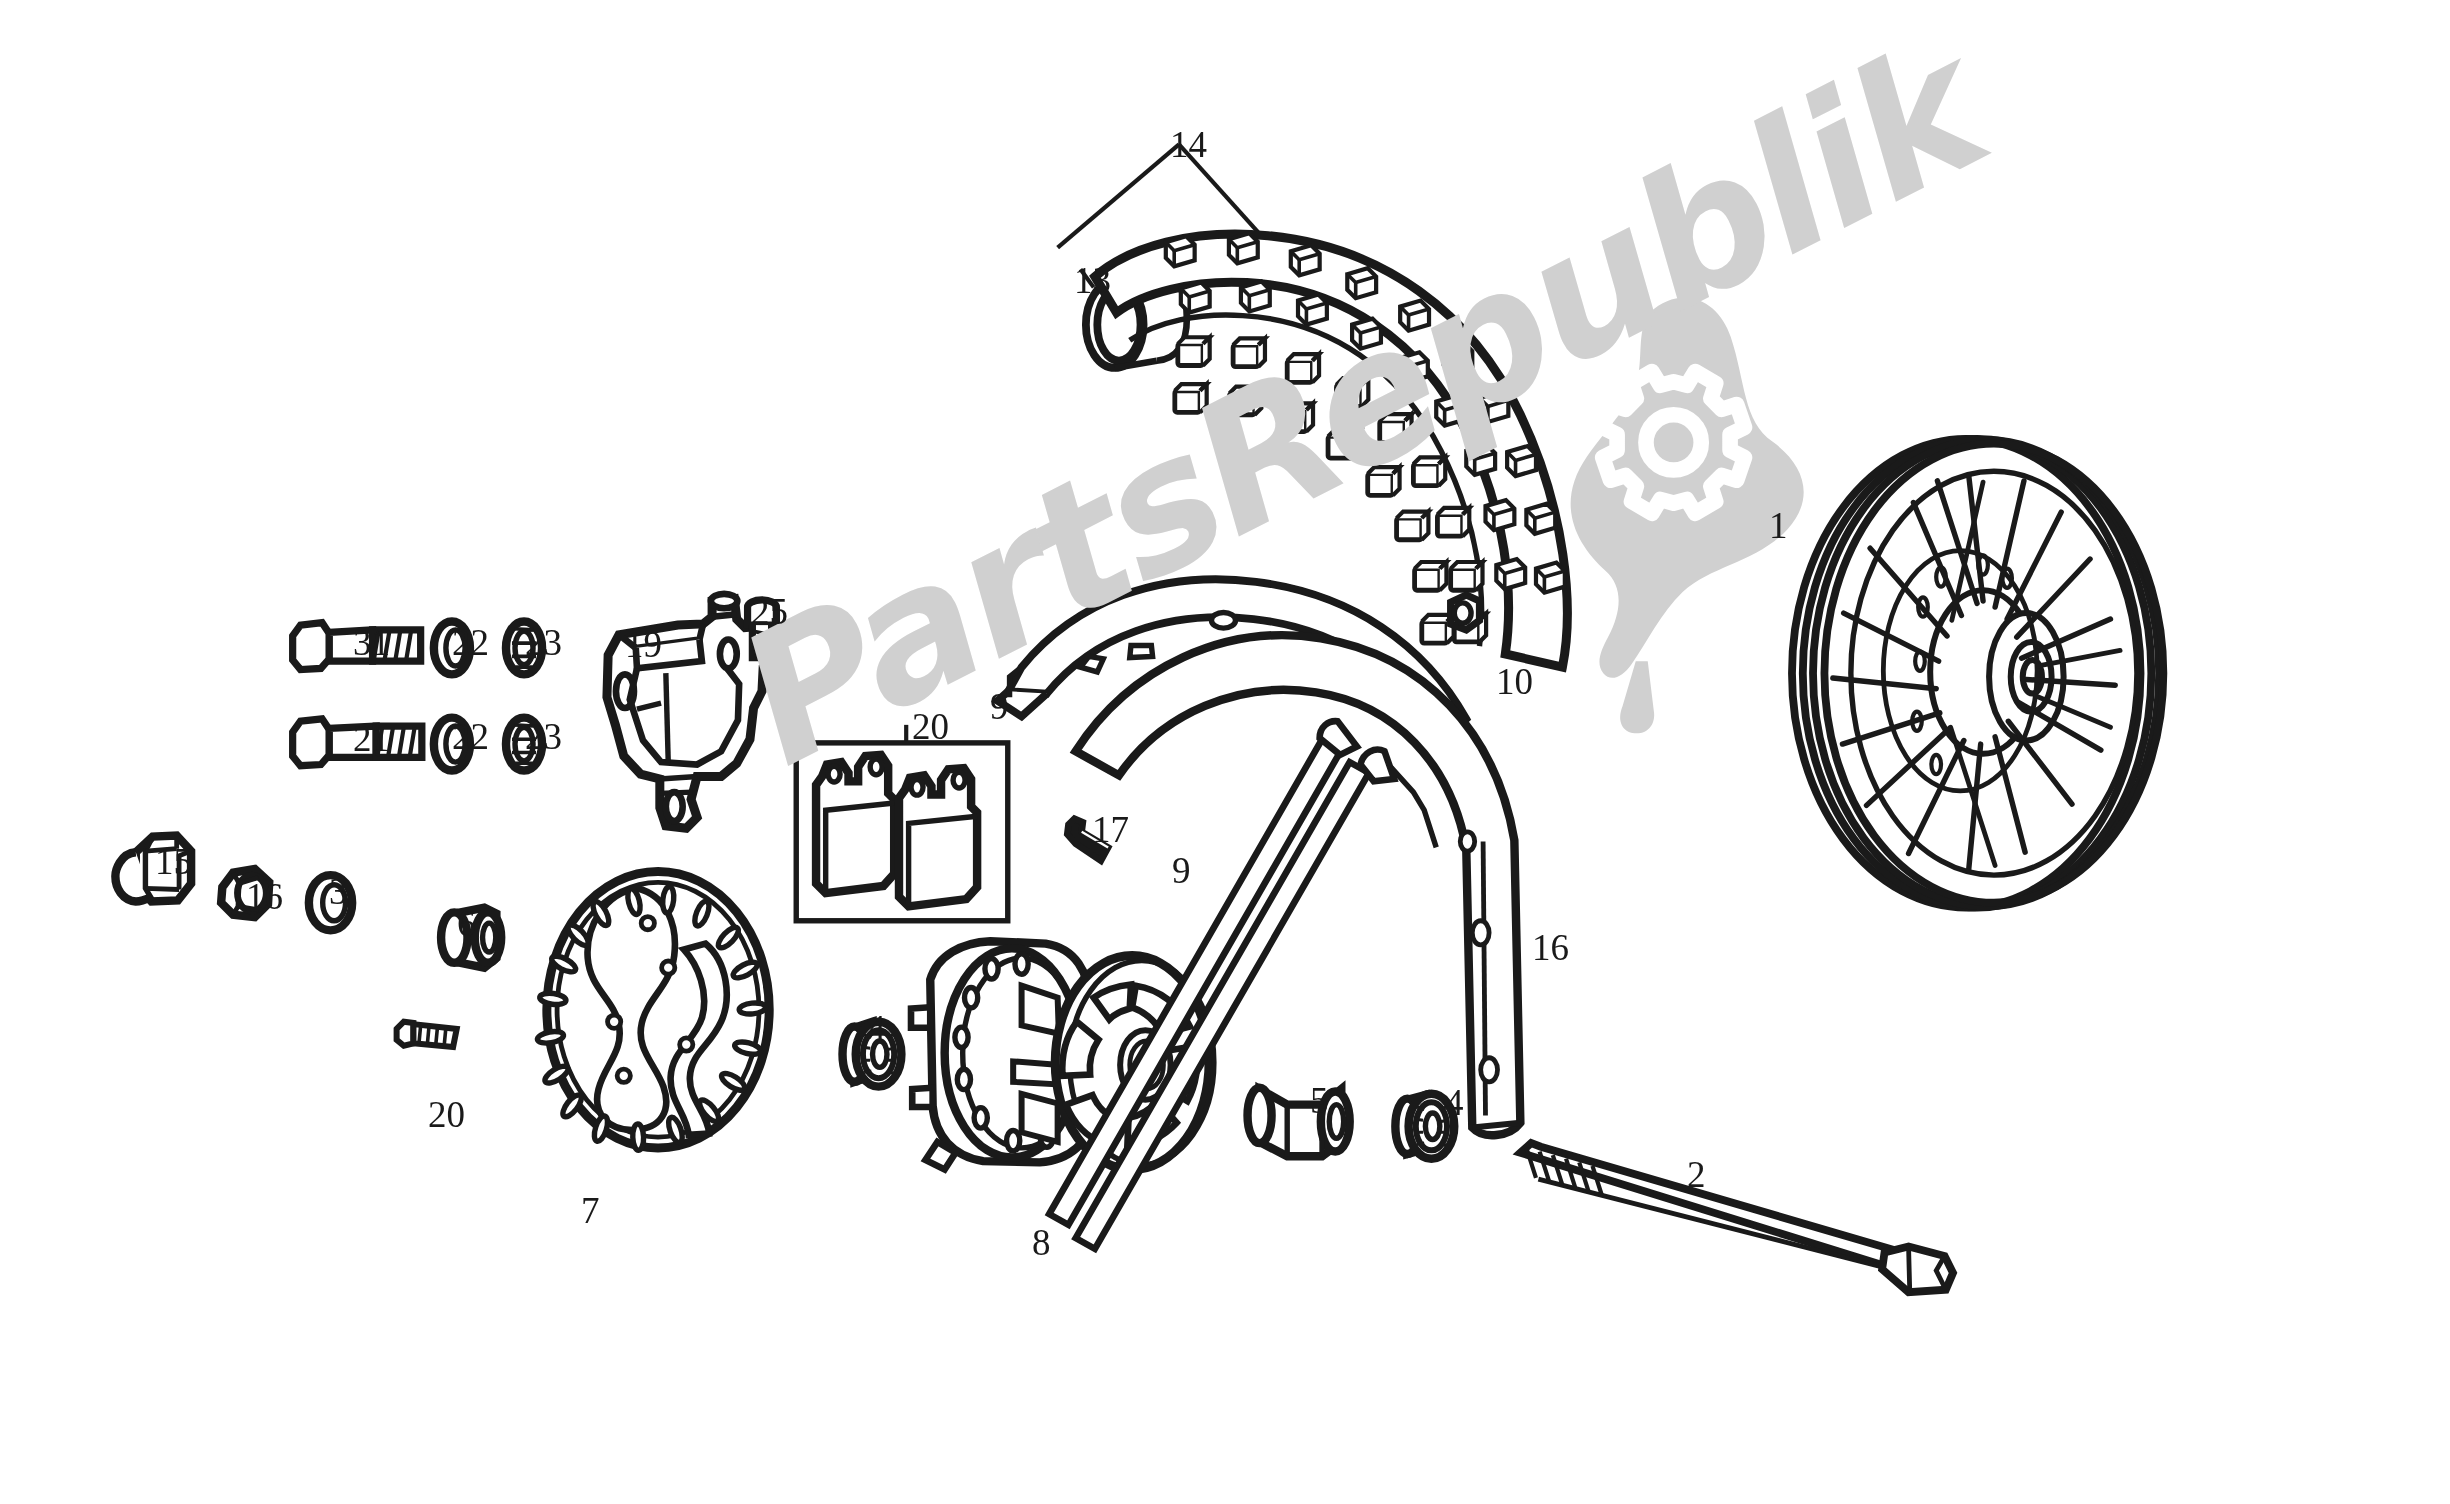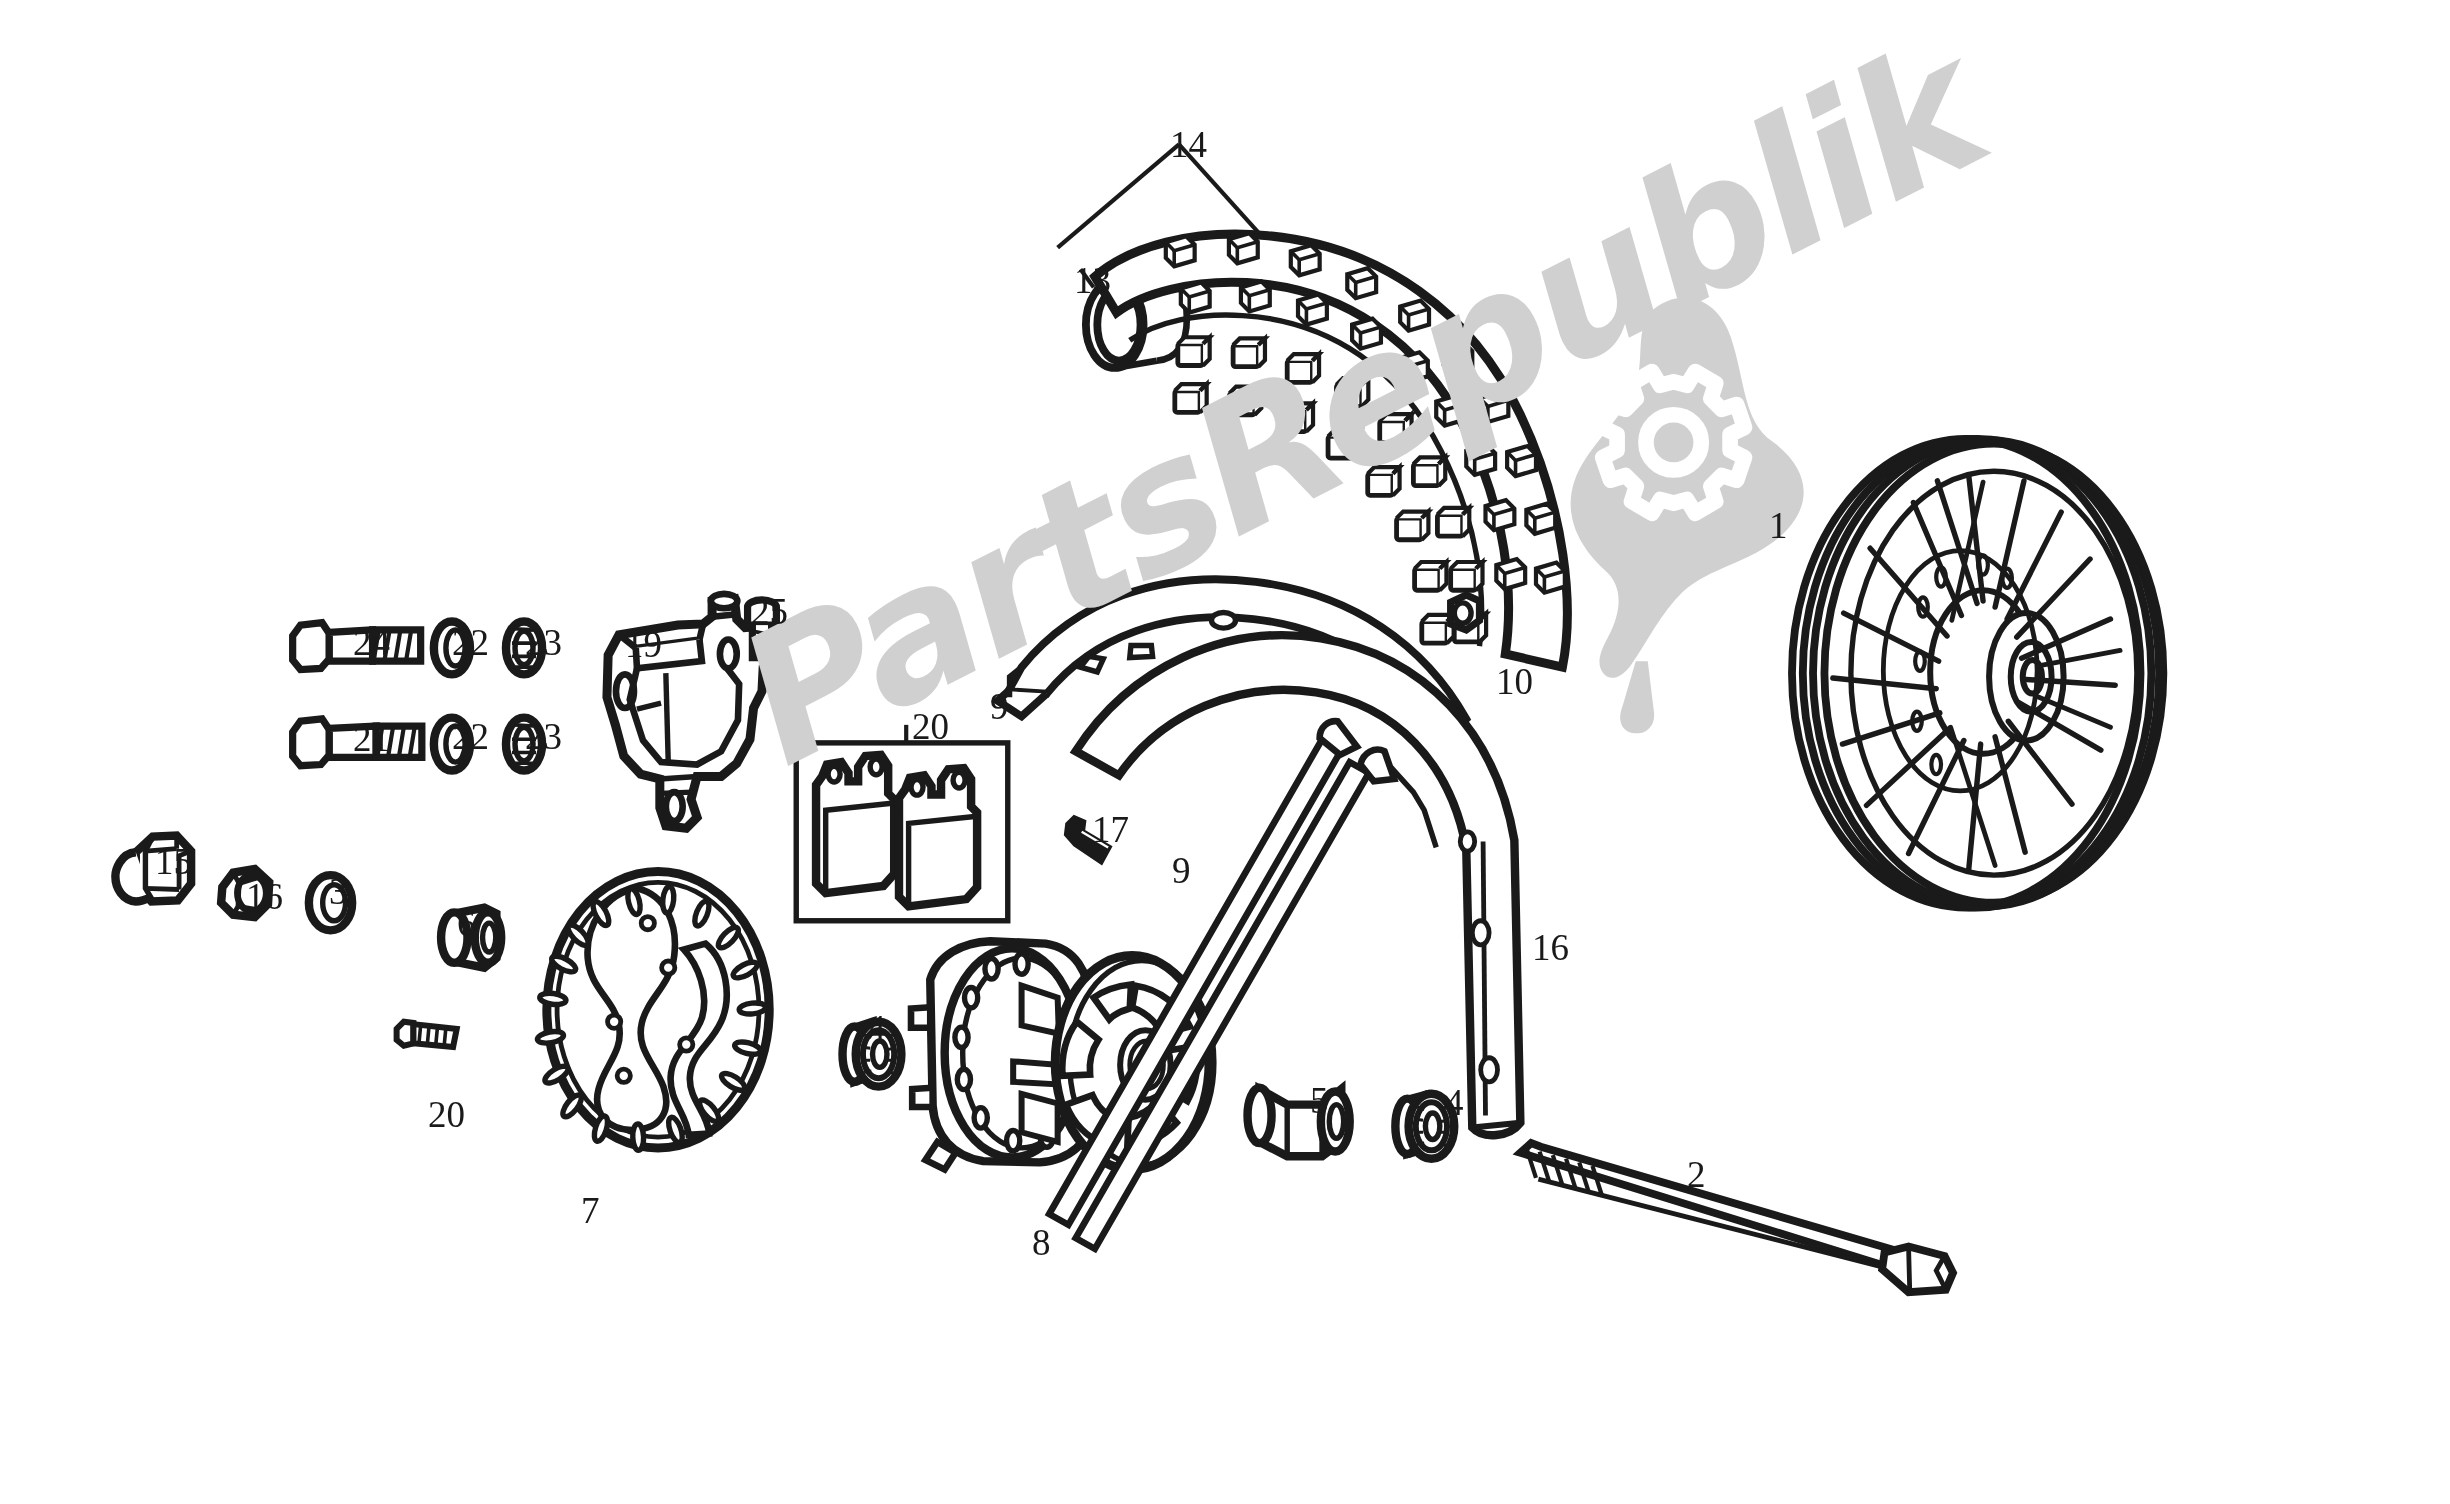--- a/index.html
+++ b/index.html
@@ -550,17 +550,17 @@
   <div class="lbl" style="left:246px;top:864px">16</div>
   <div class="lbl" style="left:1092px;top:797px">17</div>
   <div class="lbl" style="left:428px;top:1082px">20</div>
   <div class="lbl" style="left:625px;top:612px">19</div>
   <div class="lbl" style="left:912px;top:694px">20</div>
   <div class="lbl" style="left:353px;top:706px">21</div>
   <div class="lbl" style="left:452px;top:610px">22</div>
   <div class="lbl" style="left:452px;top:704px">22</div>
   <div class="lbl" style="left:525px;top:610px">23</div>
   <div class="lbl" style="left:525px;top:704px">23</div>
-  <div class="lbl" style="left:353px;top:610px">24</div>
+  <div class="lbl" style="left:353px;top:610px">31</div>
   <div class="lbl" style="left:751px;top:579px">25</div>
 
 </div>
 
 
 </body></html>

